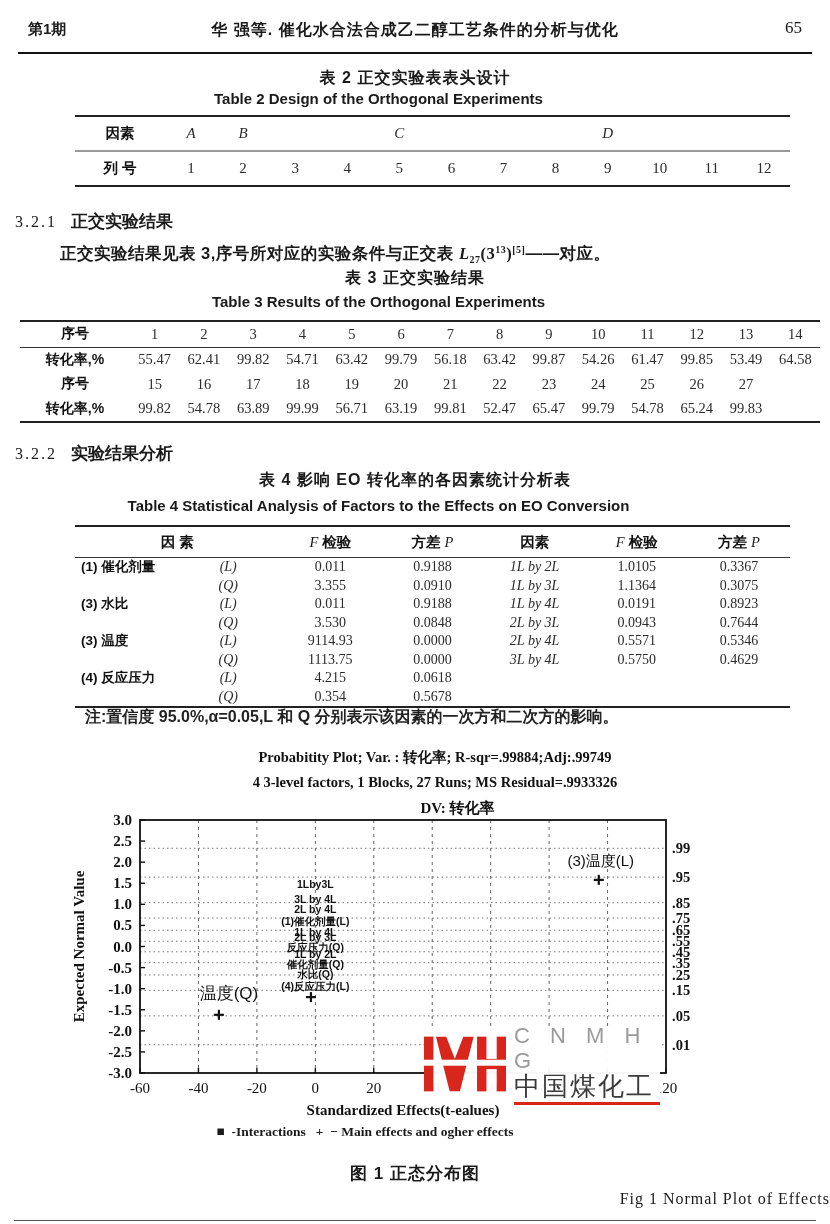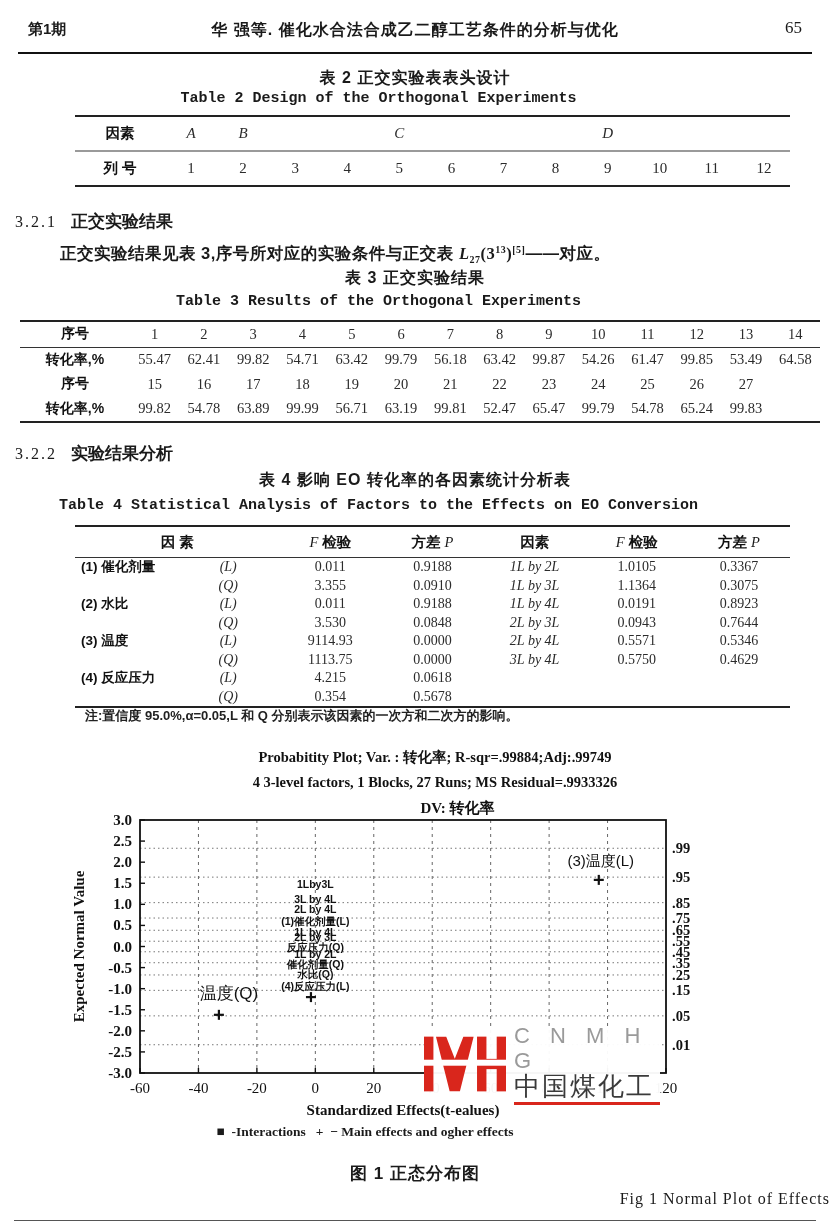--- a/index.html
+++ b/index.html
@@ -9,21 +9,21 @@
   .serif{font-family:"Liberation Serif","DejaVu Serif",serif;}
   .it{font-style:italic;font-family:"Liberation Serif","DejaVu Serif",serif;}
   
   #hdr-issue{left:28px;top:20px;font-size:15px;font-weight:bold;}
   #hdr-title{left:120px;top:20px;width:590px;text-align:center;font-size:16px;font-weight:bold;letter-spacing:1px;}
   #hdr-page{right:28px;top:18px;font-size:17px;}
   #hdr-rule{left:18px;top:52px;width:794px;height:0;border-top:2.5px solid #111;}
   #foot-rule{left:14px;top:1220px;width:802px;height:0;border-top:1.5px solid #555;}
   
   .cnTitle{width:830px;left:0;text-align:center;font-size:16px;font-weight:bold;letter-spacing:1px;}
-  .enTitle{width:757px;left:0;text-align:center;font-size:15px;font-weight:bold;font-family:Liberation Mono, monospace;}
+  .enTitle{width:757px;left:0;text-align:center;font-size:15px;font-weight:bold;font-family:Liberation Sans, sans-serif;}
   
   table{border-collapse:collapse;table-layout:fixed;}
   td,th{padding:0;font-weight:normal;overflow:hidden;white-space:nowrap;}
   #table2{left:75px;top:115px;width:715px;border-top:2px solid #222;border-bottom:2px solid #222;}
   #table2 tr:first-child{border-bottom:2.5px solid #9a9a9a;}
   #table2 td{text-align:center;font-size:15px;height:33px;font-family:"Liberation Serif","DejaVu Serif",serif;color:#2b2b2b;}
   #table2 td.zh{font-family:"Liberation Sans","DejaVu Sans",sans-serif;font-weight:bold;font-size:14.5px;color:#111;}
   #table3{left:20px;top:320px;width:800px;border-top:2px solid #222;border-bottom:2px solid #222;}
   #table3 tr.rule{border-bottom:1.5px solid #333;}
   #table3 td{text-align:center;font-size:14.5px;height:24.5px;font-family:"Liberation Serif","DejaVu Serif",serif;color:#2b2b2b;}
@@ -31,21 +31,21 @@
   #table4{left:75px;top:525px;width:715px;border-top:2px solid #222;border-bottom:2.5px solid #222;}
   #table4 tr.hd{border-bottom:1.5px solid #333;}
   #table4 th{height:30px;text-align:center;font-size:14.5px;}
   #table4 th .zh,#table4 td .zh{font-family:"Liberation Sans","DejaVu Sans",sans-serif;font-weight:bold;color:#111;}
   #table4 td{height:18.5px;text-align:center;font-size:14px;font-family:"Liberation Serif","DejaVu Serif",serif;color:#2b2b2b;}
   #table4 td.nm{text-align:left;padding-left:6px;font-family:"Liberation Sans","DejaVu Sans",sans-serif;font-weight:bold;font-size:13.5px;color:#111;}
   
   .secHead{font-size:17px;font-weight:bold;}
   .secHead .num{font-family:"Liberation Serif","DejaVu Serif",serif;font-weight:normal;font-size:16px;letter-spacing:2px;margin-right:14px;}
   #para321{left:60px;top:243px;width:740px;font-size:16.5px;font-weight:600;letter-spacing:.5px;}
-  #t4note{left:85px;top:707px;font-size:13px;font-weight:600;color:#222;}
+  #t4note{left:85px;top:707px;font-size:16px;font-weight:600;color:#222;}
   
   .figHdr{left:35px;width:800px;text-align:center;font-family:"Liberation Serif","DejaVu Serif",serif;font-weight:bold;font-size:14.5px;color:#111;}
   #plot-svg{left:0;top:800px;}
   #legend{left:0;top:1124px;width:730px;text-align:center;font-family:"Liberation Serif","DejaVu Serif",serif;font-weight:bold;font-size:13.5px;}
   #cap-cn{top:1162px;font-size:17px;}
   #cap-en{top:1190px;font-size:16px;font-weight:normal;font-family:"Liberation Serif","DejaVu Serif",serif;letter-spacing:1px;text-align:right;}
   
   #watermark{left:424px;top:1026px;width:236px;height:76px;background:rgba(255,255,255,.96);z-index:5;display:flex;align-items:center;}
   #wm-text{margin-left:8px;}
   #wm-cn{font-size:26px;color:#3a3a3a;letter-spacing:2px;line-height:1;border-bottom:3px solid #d9261c;padding-bottom:3px;}
@@ -209,21 +209,21 @@
         <tr>
           <td class="nm" style="width: 100px;"></td>
           <td class="it" style="width: 60px;">(Q)</td>
           <td style="width: 110px;">3.355</td>
           <td style="width: 115px;">0.0910</td>
           <td class="it" style="width: 120px;">1L by 3L</td>
           <td style="width: 105px;">1.1364</td>
           <td style="width: 105px;">0.3075</td>
         </tr>
         <tr>
-          <td class="nm" style="width: 100px;">(2) 水比</td>
+          <td class="nm" style="width: 100px;">(3) 水比</td>
           <td class="it" style="width: 60px;">(L)</td>
           <td style="width: 110px;">0.011</td>
           <td style="width: 115px;">0.9188</td>
           <td class="it" style="width: 120px;">1L by 4L</td>
           <td style="width: 105px;">0.0191</td>
           <td style="width: 105px;">0.8923</td>
         </tr>
         <tr>
           <td class="nm" style="width: 100px;"></td>
           <td class="it" style="width: 60px;">(Q)</td>

